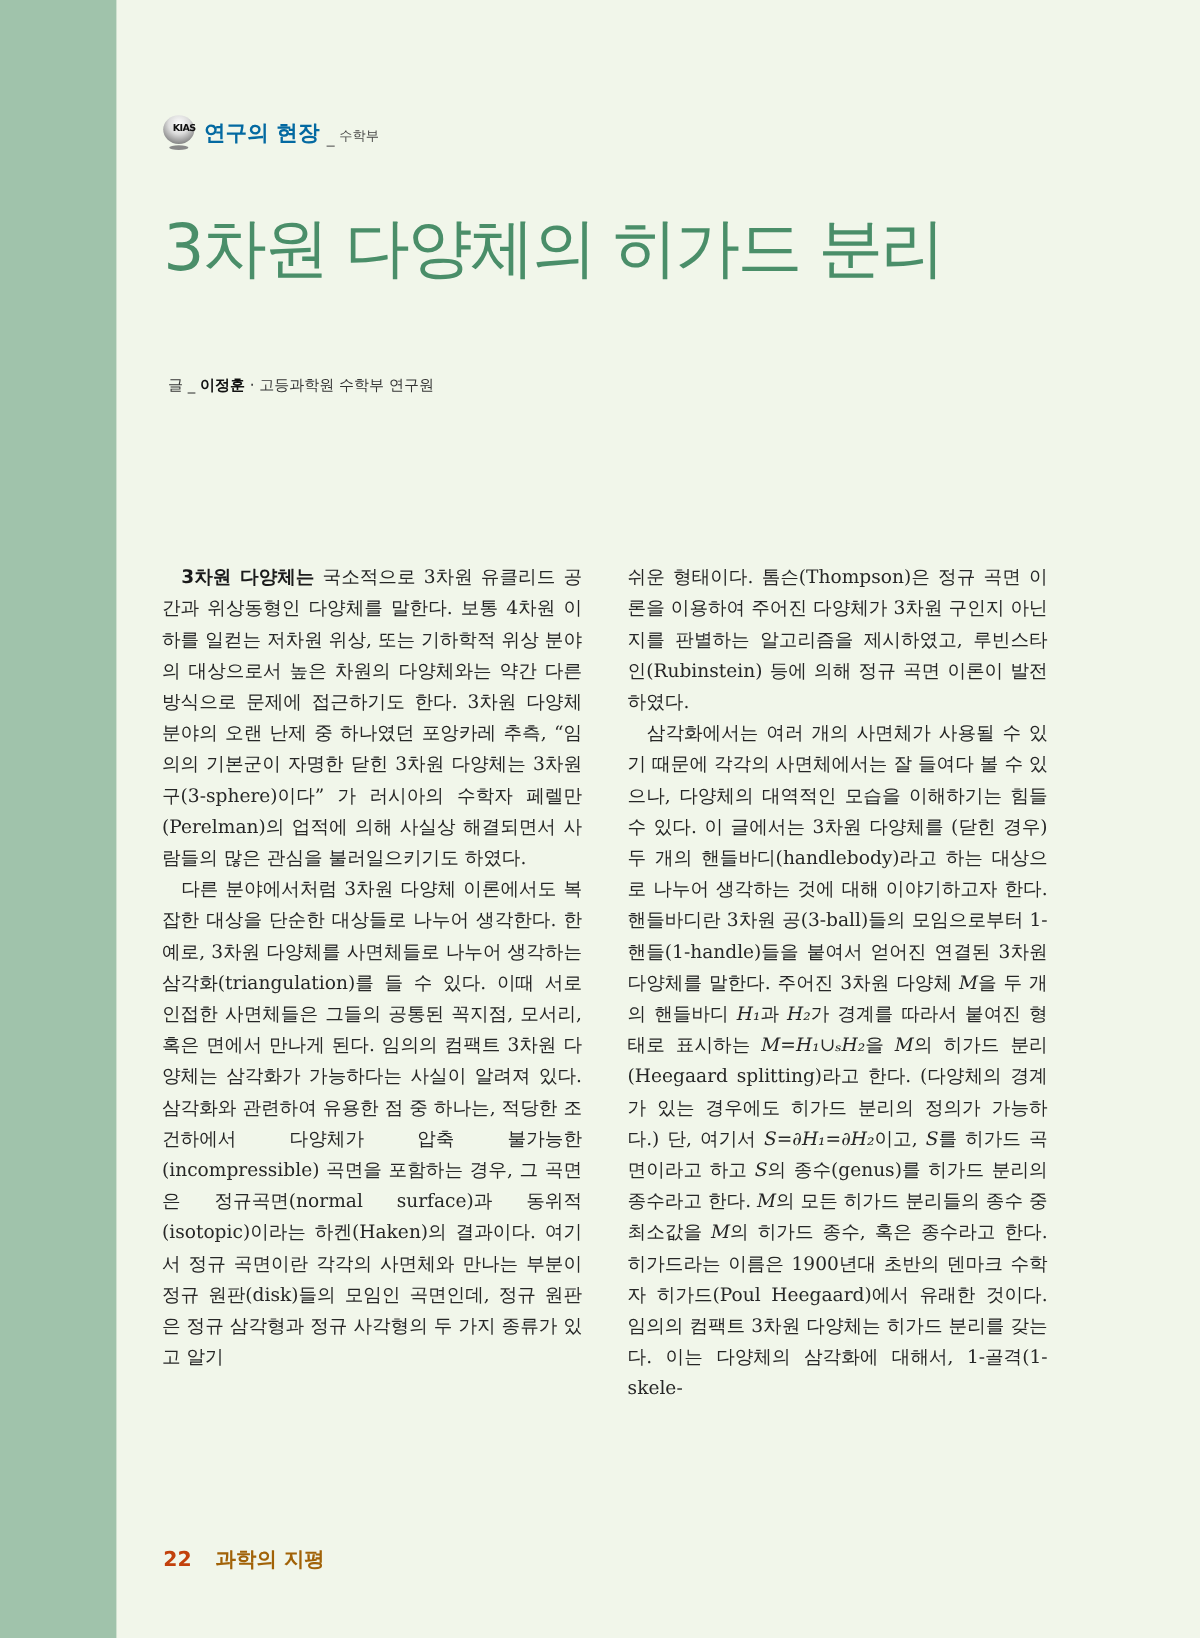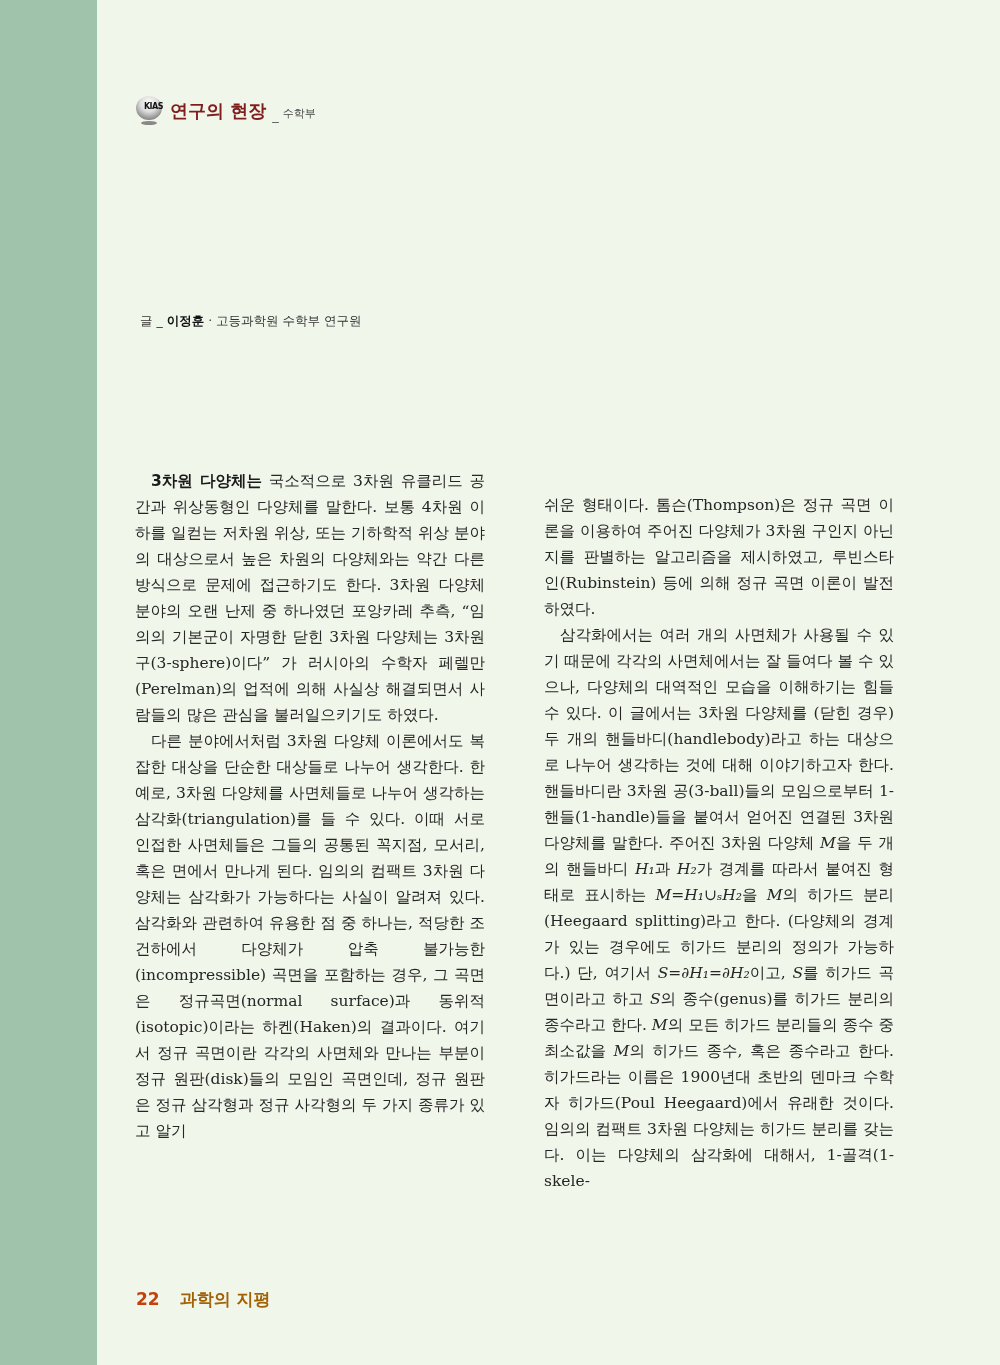--- a/index.html
+++ b/index.html
@@ -10,34 +10,34 @@
     color:#222;
   }
   .side-band { position:absolute; left:0; top:0; width:97px; height:1365px; background:#a0c3ab; }
   .section-header { position:absolute; left:136px; top:96px; display:flex; align-items:center; }
   .kias-logo { width:26px; height:30px; position:relative; margin-right:8px; }
   .kias-logo .ball { position:absolute; left:0; top:0; width:26px; height:24px; border-radius:50%;
     background:radial-gradient(circle at 50% 30%, #fff 0%, #ddd 40%, #555 100%); }
   .kias-logo .txt { position:absolute; left:0; top:6px; width:35px; text-align:center; font-family:"DejaVu Sans", sans-serif;
     font-size:8px; font-weight:bold; color:#111; letter-spacing:-0.5px; }
   .kias-logo .shadow { position:absolute; left:5px; top:25px; width:16px; height:4px; border-radius:50%; background:#888; }
-  .section-title { font-family:"DejaVu Sans", sans-serif; font-weight:bold; font-size:18px; color:#7f1d1d; }
+  .section-title { font-family:"DejaVu Sans", sans-serif; font-weight:bold; font-size:18px; color:#0369a1; }
   .section-sep { font-family:"DejaVu Sans", sans-serif; font-size:13px; color:#555; margin:0 4px 0 6px; position:relative; top:4px; }
   .section-sub { font-family:"DejaVu Sans", sans-serif; font-size:11px; color:#444; position:relative; top:2px; }
 
   .title { position:absolute; left:136px; top:176px; font-family:"DejaVu Sans", sans-serif;
     font-size:54px; line-height:62px; color:#4a8e69; letter-spacing:-2px; font-weight:normal; }
   .title div { white-space:nowrap; }
 
   .byline { position:absolute; left:140px; top:313px; font-family:"DejaVu Sans", sans-serif; font-size:12.5px; color:#333; }
   .byline b { font-weight:bold; color:#111; }
 
   .col { position:absolute; top:468px; width:350px; font-size:15.5px; line-height:26px; text-align:justify; color:#262626; }
   .col.left { left:135px; }
-  .col.right { left:544px;margin-top:24px; }
+  .col.right { left:523px; }
   .col p { margin:0; text-indent:16px; }
   .col p.noindent { text-indent:0; }
   .lead { font-family:"DejaVu Sans", sans-serif; font-weight:bold; color:#1a1a1a; }
   .math { font-style:italic; }
 
   .footer { position:absolute; left:136px; top:1288px; display:flex; align-items:baseline; font-family:"DejaVu Sans", sans-serif; }
   .page-num { font-weight:bold; font-size:17px; color:#c2410c; margin-right:20px; }
   .mag-name { font-weight:bold; font-size:17px; color:#a16207; }
 </style>
 </head>
@@ -50,20 +50,21 @@
     <div class="ball"></div>
     <div class="txt">KIAS</div>
     <div class="shadow"></div>
   </div>
   <span class="section-title">연구의 현장</span>
   <span class="section-sep">_</span>
   <span class="section-sub">수학부</span>
 </div>
 
 <div class="title">
+  <div>3차원 다양체의 히가드 분리</div>
 </div>
 
 <div class="byline">
   <span>글 _ </span><b>이정훈</b><span> · 고등과학원 수학부 연구원</span>
 </div>
 
 <div class="col left">
   <p><span class="lead">3차원 다양체는</span><span> 국소적으로 3차원 유클리드 공간과 위상동형인 다양체를 말한다. 보통 4차원 이하를 일컫는 저차원 위상, 또는 기하학적 위상 분야의 대상으로서 높은 차원의 다양체와는 약간 다른 방식으로 문제에 접근하기도 한다. 3차원 다양체 분야의 오랜 난제 중 하나였던 포앙카레 추측, “임의의 기본군이 자명한 닫힌 3차원 다양체는 3차원 구(3-sphere)이다” 가 러시아의 수학자 페렐만(Perelman)의 업적에 의해 사실상 해결되면서 사람들의 많은 관심을 불러일으키기도 하였다.</span></p>
   <p>다른 분야에서처럼 3차원 다양체 이론에서도 복잡한 대상을 단순한 대상들로 나누어 생각한다. 한 예로, 3차원 다양체를 사면체들로 나누어 생각하는 삼각화(triangulation)를 들 수 있다. 이때 서로 인접한 사면체들은 그들의 공통된 꼭지점, 모서리, 혹은 면에서 만나게 된다. 임의의 컴팩트 3차원 다양체는 삼각화가 가능하다는 사실이 알려져 있다. 삼각화와 관련하여 유용한 점 중 하나는, 적당한 조건하에서 다양체가 압축 불가능한(incompressible) 곡면을 포함하는 경우, 그 곡면은 정규곡면(normal surface)과 동위적(isotopic)이라는 하켄(Haken)의 결과이다. 여기서 정규 곡면이란 각각의 사면체와 만나는 부분이 정규 원판(disk)들의 모임인 곡면인데, 정규 원판은 정규 삼각형과 정규 사각형의 두 가지 종류가 있고 알기</p>
 </div>

